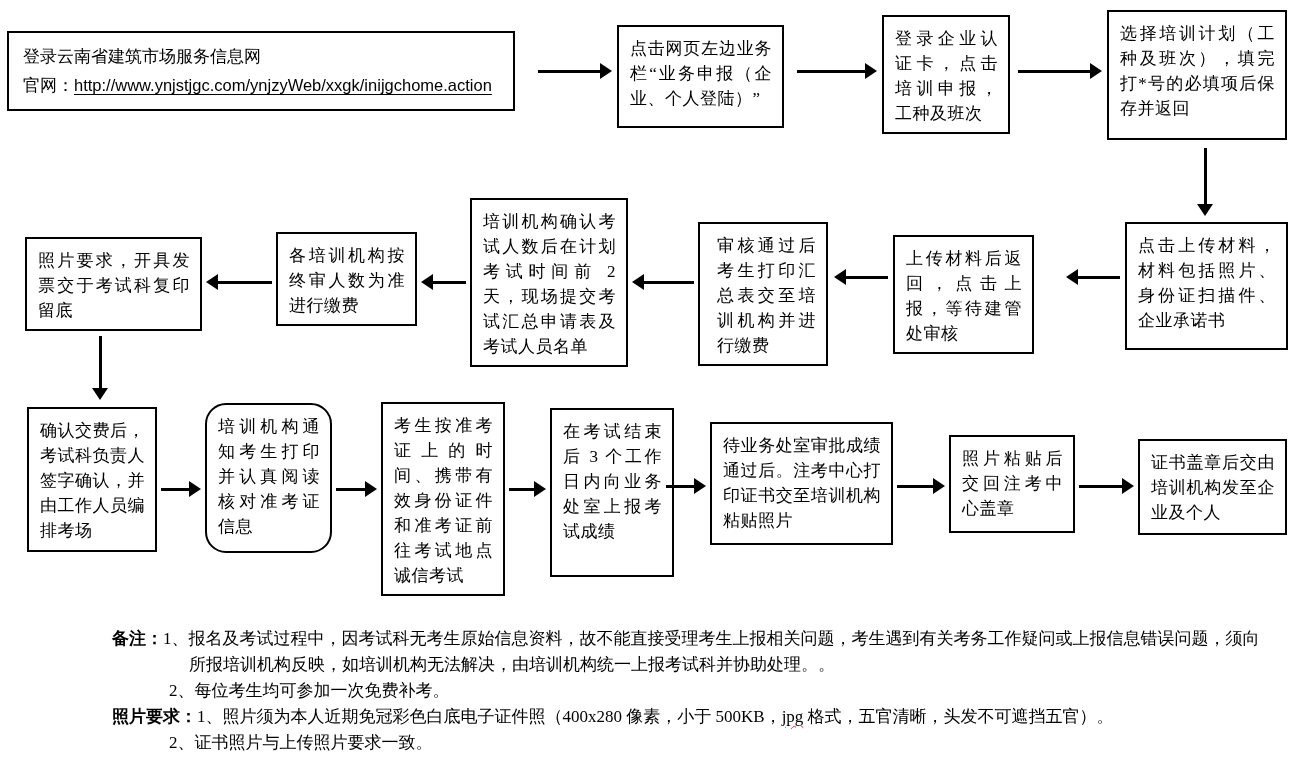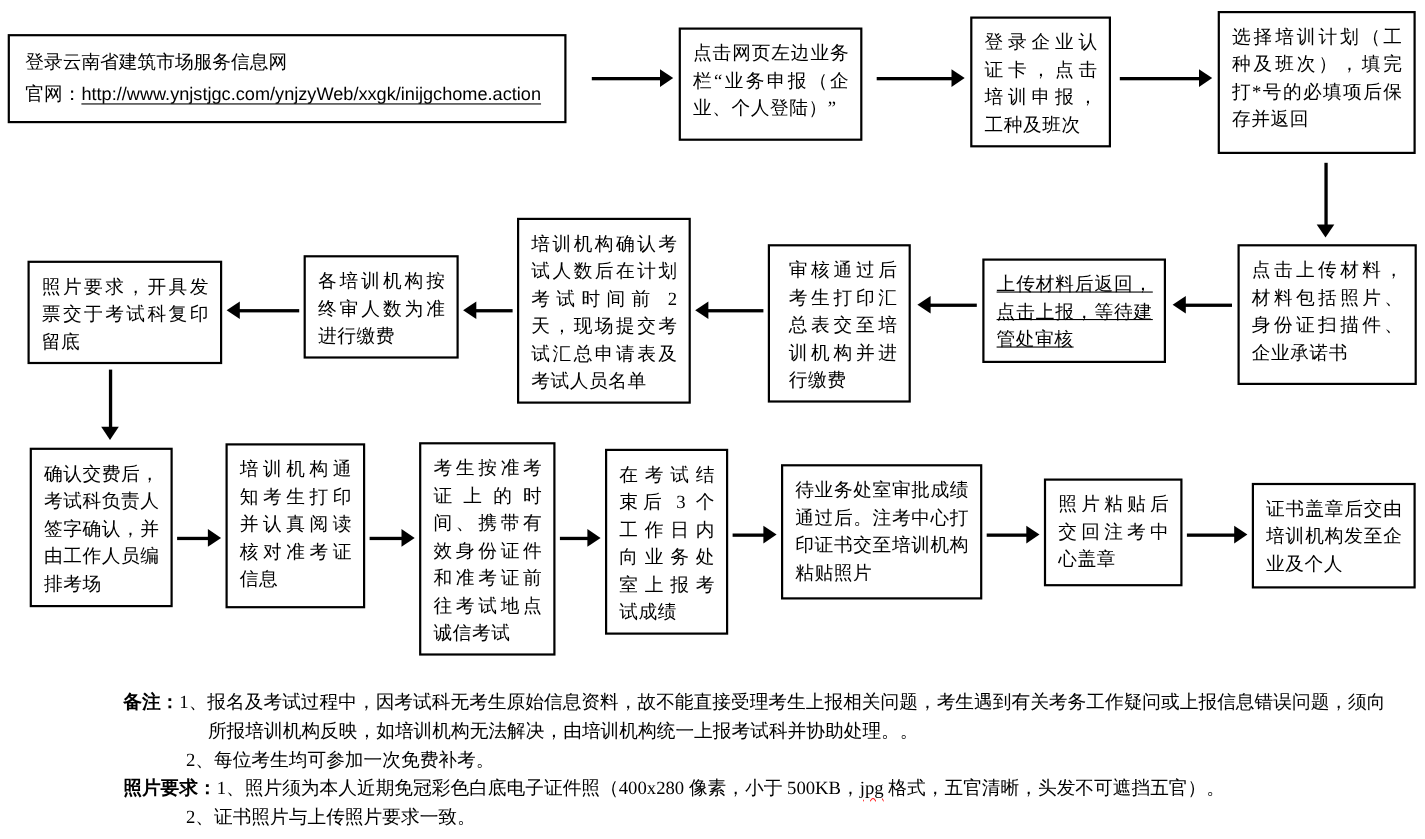--- a/index.html
+++ b/index.html
@@ -66,37 +66,37 @@
   </div>
 
   <div class="flow-box" style="left:617px; top:25px; width:167px; min-height:103px;">点击网页左边业务栏“业务申报（企业、个人登陆）”</div>
 
   <div class="flow-box" style="left:882px; top:15px; width:128px; min-height:112px;">登录企业认证卡，点击培训申报，工种及班次</div>
 
   <div class="flow-box" style="left:1107px; top:10px; width:180px; min-height:130px;">选择培训计划（工种及班次），填完打*号的必填项后保存并返回</div>
 
   <div class="flow-box" style="left:1125px; top:222px; width:163px; min-height:128px;">点击上传材料，材料包括照片、身份证扫描件、企业承诺书</div>
 
-  <div class="flow-box" style="left:893px; top:235px; width:167px; min-height:95px;text-decoration:underline;">上传材料后返回，点击上报，等待建管处审核</div>
+  <div class="flow-box" style="left:893px; top:235px; width:141px; min-height:95px;">上传材料后返回，点击上报，等待建管处审核</div>
 
   <div class="flow-box" style="left:698px; top:222px; width:130px; min-height:119px;padding-left:17px;">审核通过后考生打印汇总表交至培训机构并进行缴费</div>
 
   <div class="flow-box" style="left:470px; top:198px; width:158px; min-height:169px;">培训机构确认考试人数后在计划考试时间前 2 天，现场提交考试汇总申请表及考试人员名单</div>
 
   <div class="flow-box" style="left:276px; top:232px; width:141px; min-height:93px;">各培训机构按终审人数为准进行缴费</div>
 
   <div class="flow-box" style="left:25px; top:237px; width:177px; min-height:91px;">照片要求，开具发票交于考试科复印留底</div>
 
   <div class="flow-box" style="left:27px; top:407px; width:130px; min-height:145px;">确认交费后，考试科负责人签字确认，并由工作人员编排考场</div>
 
-  <div class="flow-box" style="left:205px; top:403px; width:127px; min-height:150px;">培训机构通知考生打印并认真阅读核对准考证信息</div>
+  <div class="flow-box" style="left:205px; top:403px; width:127px; min-height:150px;border-radius:21px;">培训机构通知考生打印并认真阅读核对准考证信息</div>
 
   <div class="flow-box" style="left:381px; top:402px; width:124px; min-height:190px;">考生按准考证上的时间、携带有效身份证件和准考证前往考试地点诚信考试</div>
 
-  <div class="flow-box" style="left:550px; top:408px; width:112px; min-height:169px;">在考试结束后 3 个工作日内向业务处室上报考试成绩</div>
+  <div class="flow-box" style="left:550px; top:408px; width:124px; min-height:169px;">在考试结束后 3 个工作日内向业务处室上报考试成绩</div>
 
   <div class="flow-box" style="left:710px; top:422px; width:183px; min-height:123px;">待业务处室审批成绩通过后。注考中心打印证书交至培训机构粘贴照片</div>
 
   <div class="flow-box" style="left:949px; top:435px; width:126px; min-height:98px;">照片粘贴后交回注考中心盖章</div>
 
   <div class="flow-box" style="left:1138px; top:439px; width:149px; min-height:96px;">证书盖章后交由培训机构发至企业及个人</div>
 
   <div class="arrow-h arrow-right" style="left:538px; top:63px; width:74px;">
       <span class="shaft"></span>
       <span class="head"></span>

